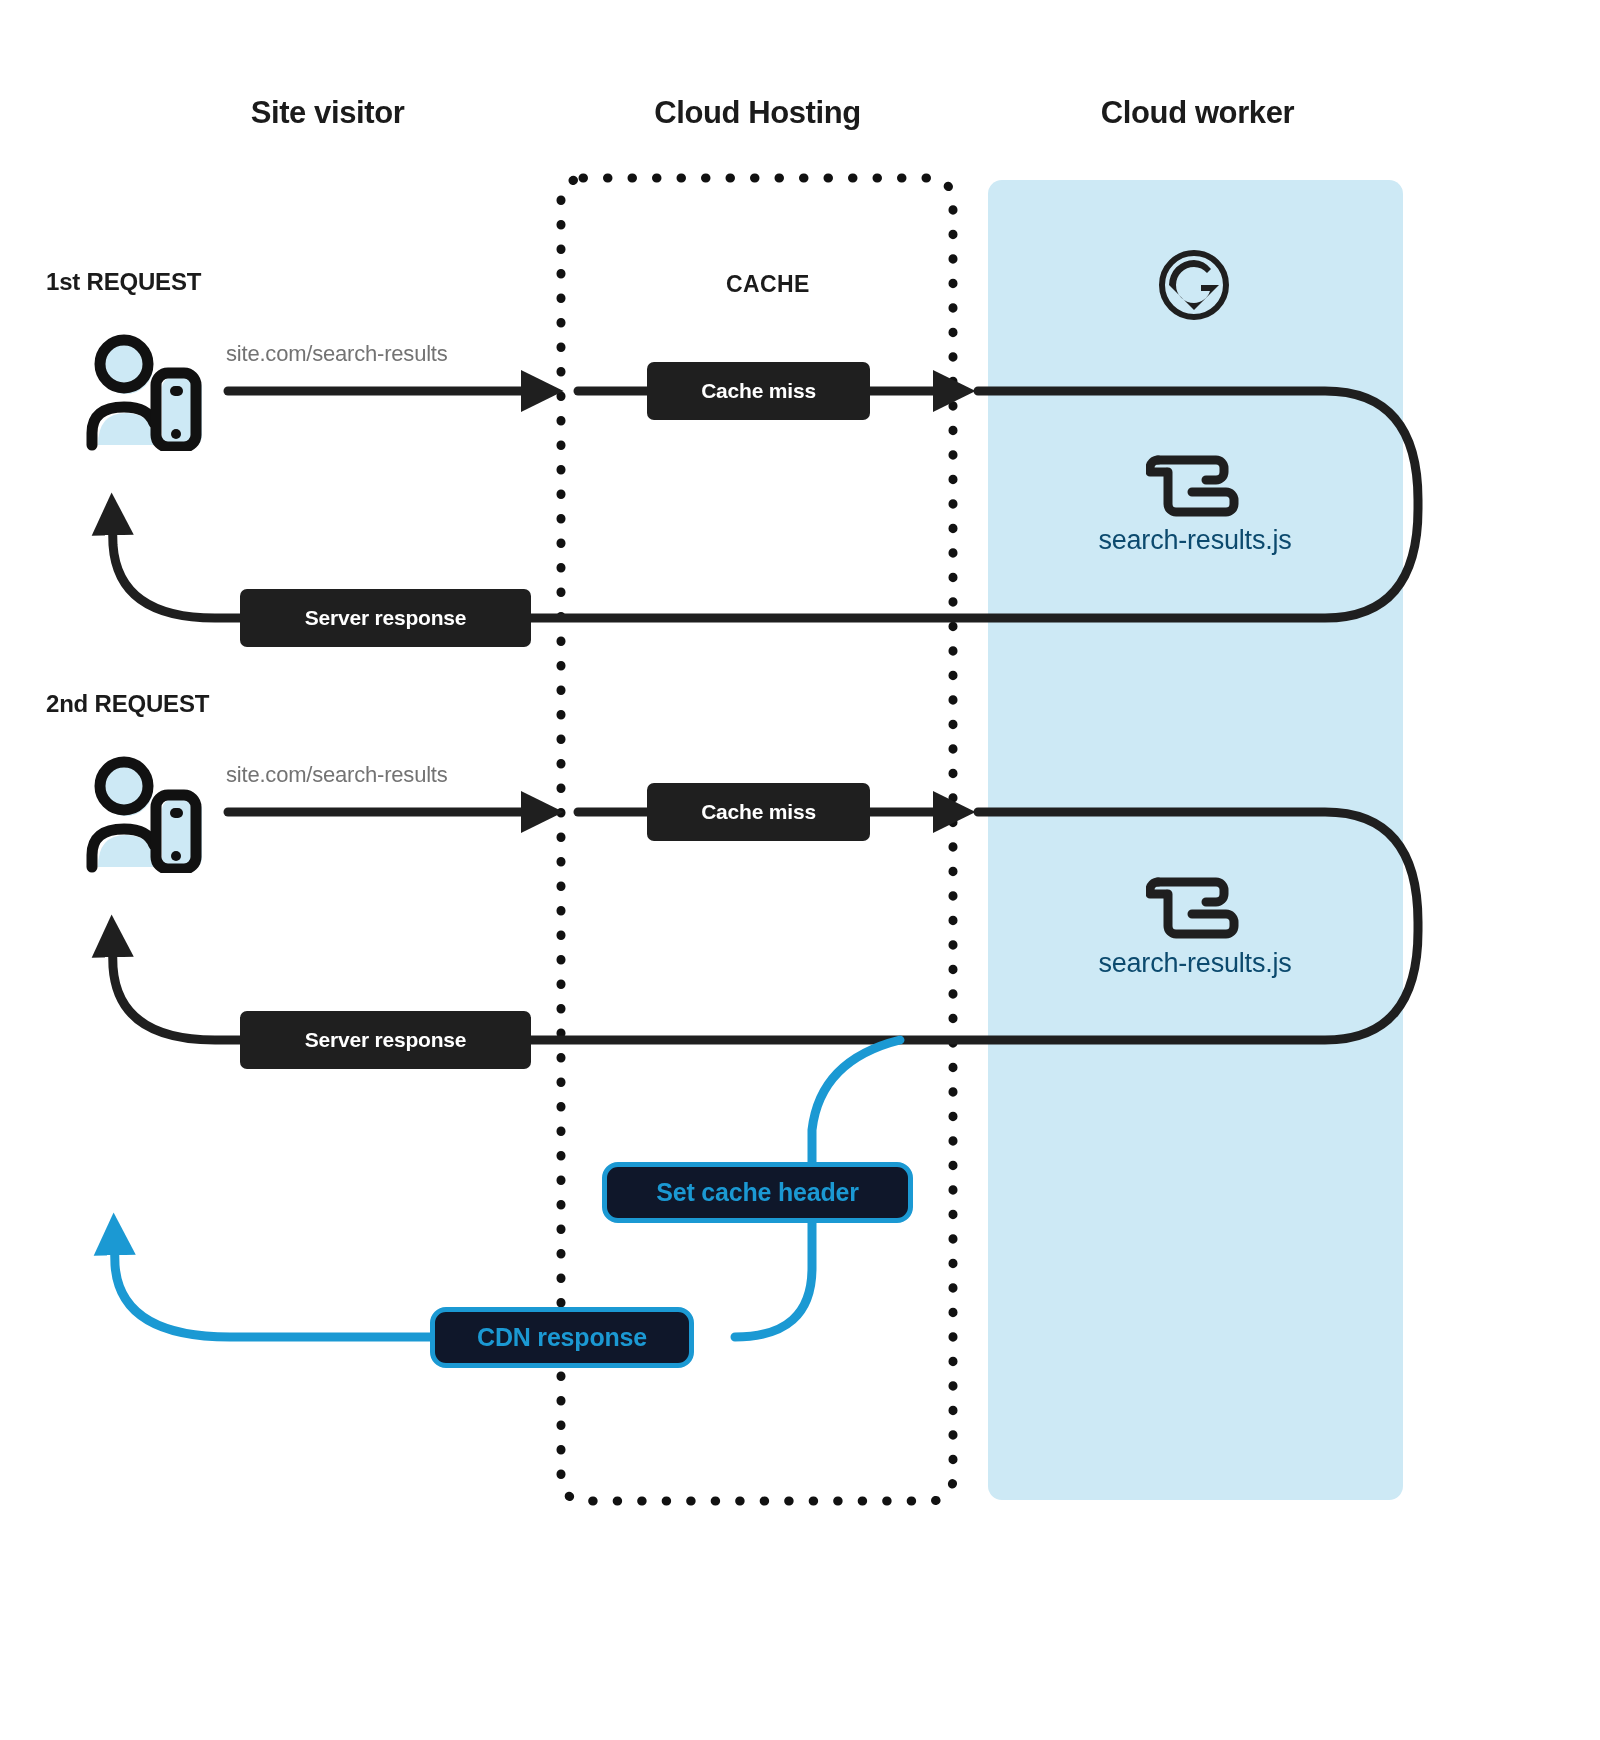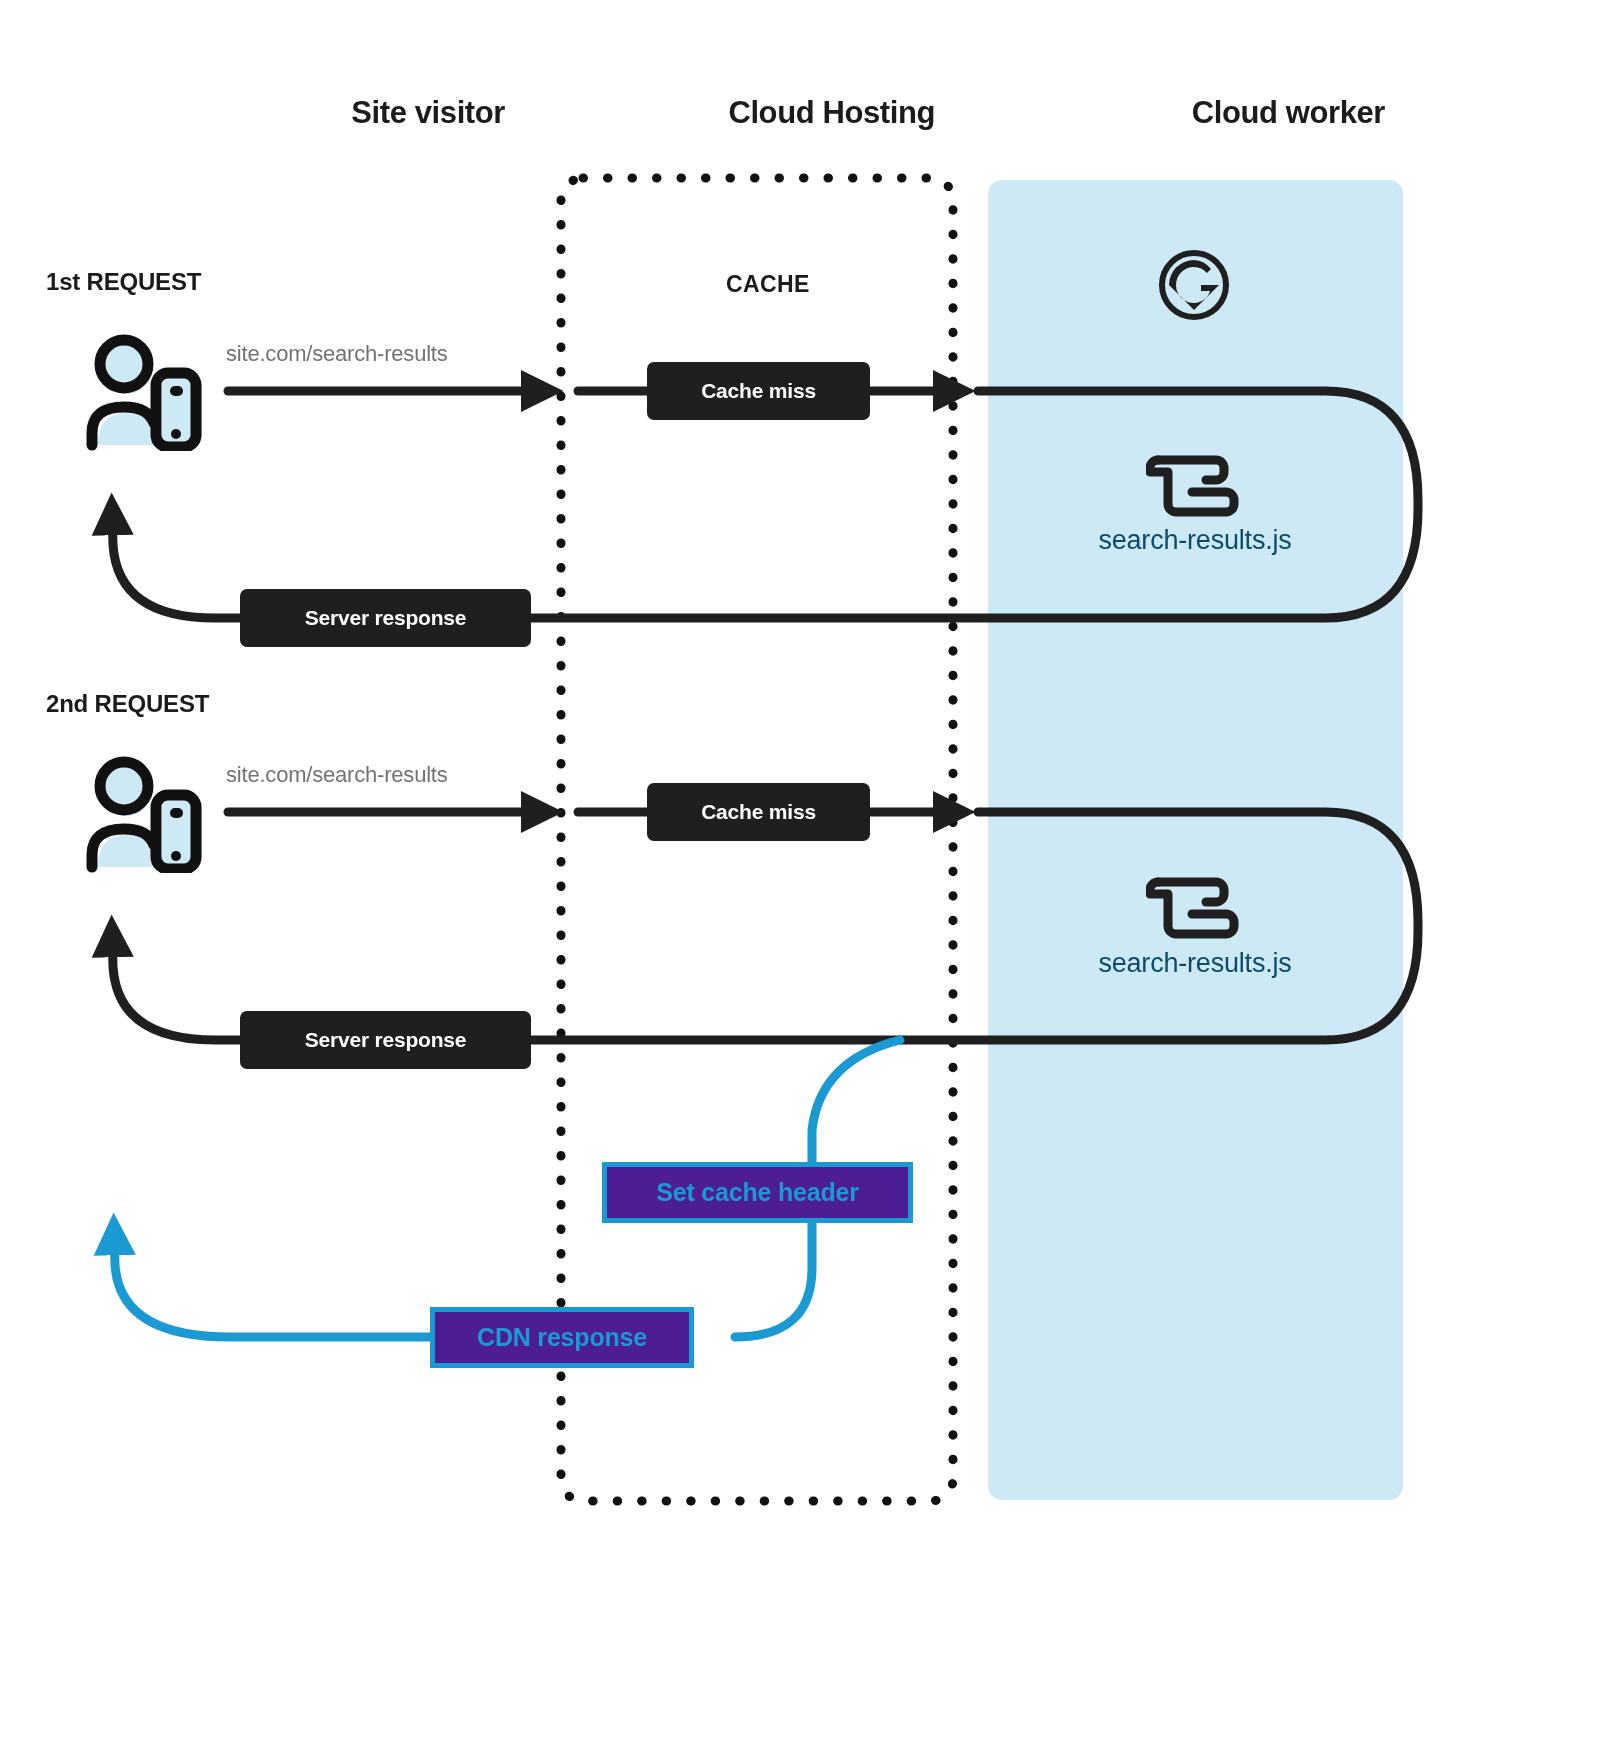--- a/index.html
+++ b/index.html
@@ -21,21 +21,21 @@
   }
 
   
   .col-header {
     position: absolute;
     font-size: 31px;
     font-weight: bold;
     color: #1b1b1b;
     letter-spacing: -0.4px;
     white-space: nowrap;
-    text-align: right;
+    text-align: center;
   }
 
   
   .worker-panel {
     position: absolute;
     background: #cde9f5;
     border-radius: 14px;
   }
 
   
@@ -80,23 +80,23 @@
     display: flex;
     align-items: center;
     justify-content: center;
     white-space: nowrap;
     z-index: 5;
   }
 
   
   .blue-box {
     position: absolute;
-    background: #4c1d95;
+    background: #0f172a;
     border: 5px solid #1b99d3;
-    border-radius: 0;
+    border-radius: 16px;
     color: #1b99d3;
     font-size: 25px;
     font-weight: bold;
     letter-spacing: -0.2px;
     display: flex;
     align-items: center;
     justify-content: center;
     white-space: nowrap;
     z-index: 5;
   }

